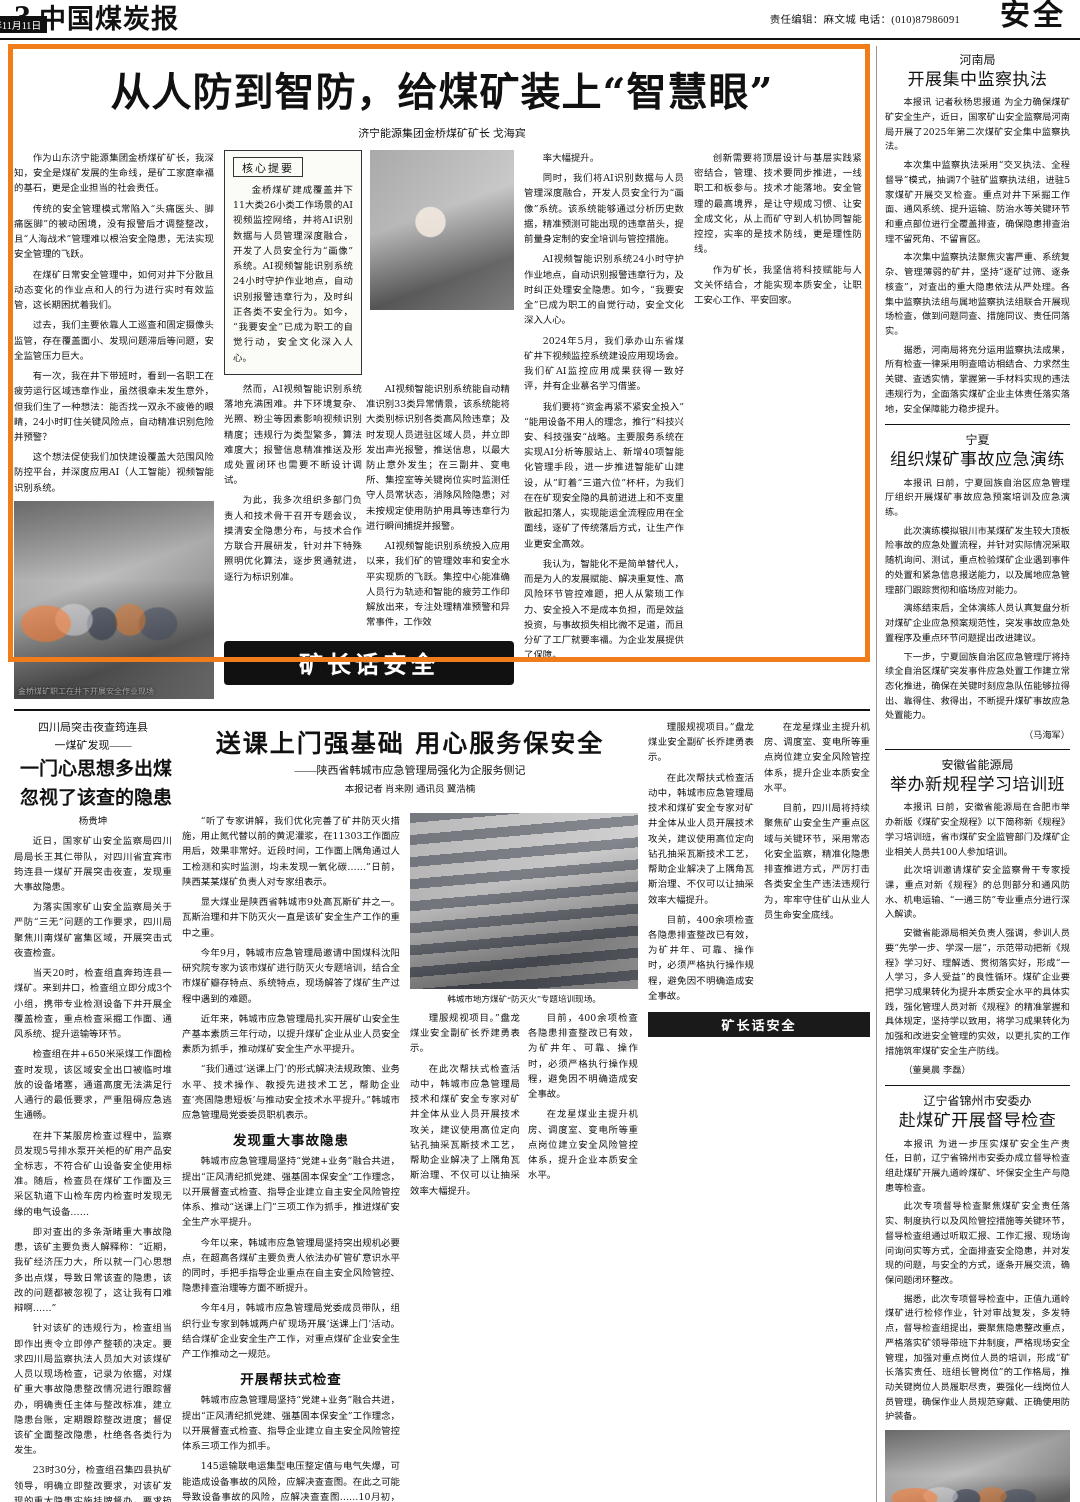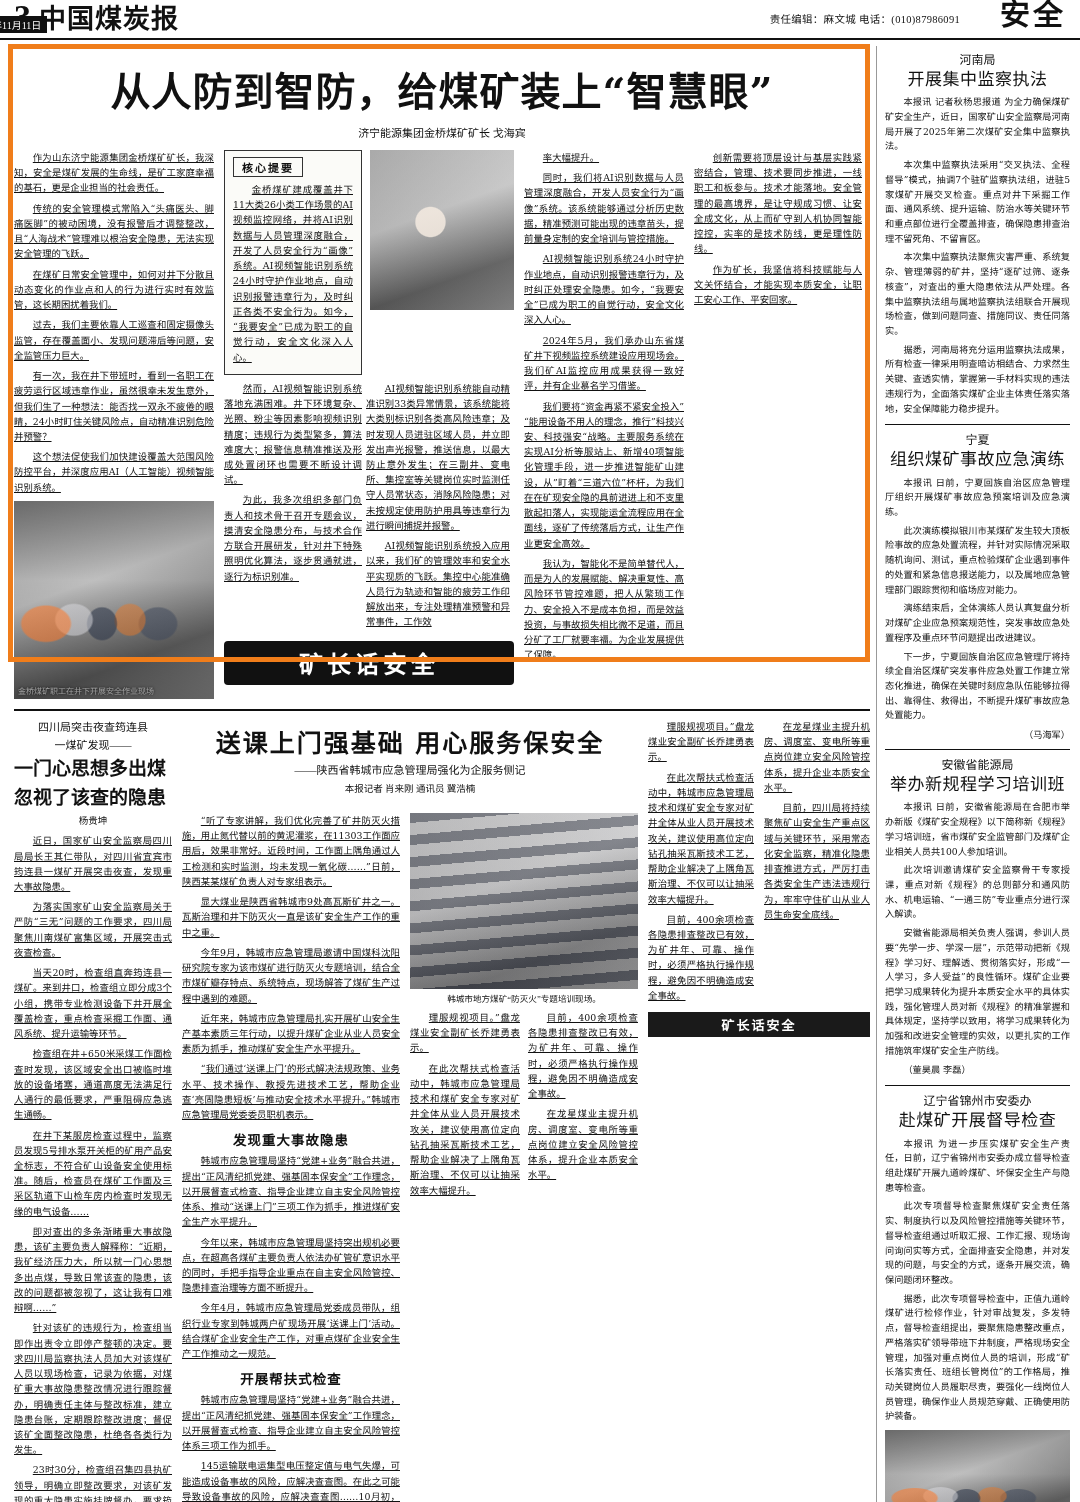--- a/index.html
+++ b/index.html
@@ -75,29 +75,28 @@
     display:flex; gap:10px;
   }
   .lead-c1 { width:200px; }
   .lead-c2 { width:290px; }
   .lead-c3 { width:160px; }
   .lead-c4 { width:168px; }
   p.txt {
     font-size:9.4px; line-height:1.62; text-align:justify;
     margin:0 0 5px; text-indent:2em;
     font-family:"DejaVu Serif", serif;
-    text-decoration:underline;
   }
   .kernel-box {
     border:1px solid #333; padding:6px 8px 4px; margin-bottom:6px;
     background:#fbfbf8;
   }
   .kernel-title {
     display:inline-block;
-    border:1px solid #333; font-size:11px; font-weight:bold;
+    border:1px solid #333; font-size:11px; font-weight:normal;
     padding:1px 8px; margin-bottom:5px; letter-spacing:2px;
   }
   .photo {
     background:linear-gradient(160deg,#8d8d8d,#c9c9c9 40%,#6f6f6f 75%,#a9a9a9);
     position:relative; overflow:hidden;
   }
   .photo.portrait { height:160px; margin-bottom:6px; }
   .photo.big { height:198px; margin-top:6px; }
   .photo .cap {
     position:absolute; left:4px; bottom:3px; color:#fff;
@@ -143,21 +142,21 @@
   .kicker { font-size:11px; text-align:center; line-height:1.5; margin-bottom:2px;}
   .mid-headline {
     font-size:25px; font-weight:bold; text-align:center;
     letter-spacing:2px; font-family:"DejaVu Serif", serif;
     margin:4px 0 2px;
   }
   .mid-sub { font-size:11px; text-align:center; margin-bottom:4px; }
   .mid-byline { font-size:9.5px; text-align:center; margin-bottom:18px; }
   .col-headline {
     font-size:19px; font-weight:bold; line-height:1.3;
-    text-align:left; font-family:"DejaVu Serif", serif;
+    text-align:right; font-family:"DejaVu Serif", serif;
     margin:2px 0 4px;
   }
   .small-byline { font-size:9.5px; text-align:center; margin-bottom:6px;}
   .sub-head {
     font-size:13.5px; font-weight:bold; text-align:center;
     margin:7px 0 4px; letter-spacing:1px;
     font-family:"DejaVu Serif", serif;
   }
   .photo.room { height:176px; margin-bottom:3px; }
   .imgcap { font-size:8.6px; text-align:center; margin-bottom:6px; }

